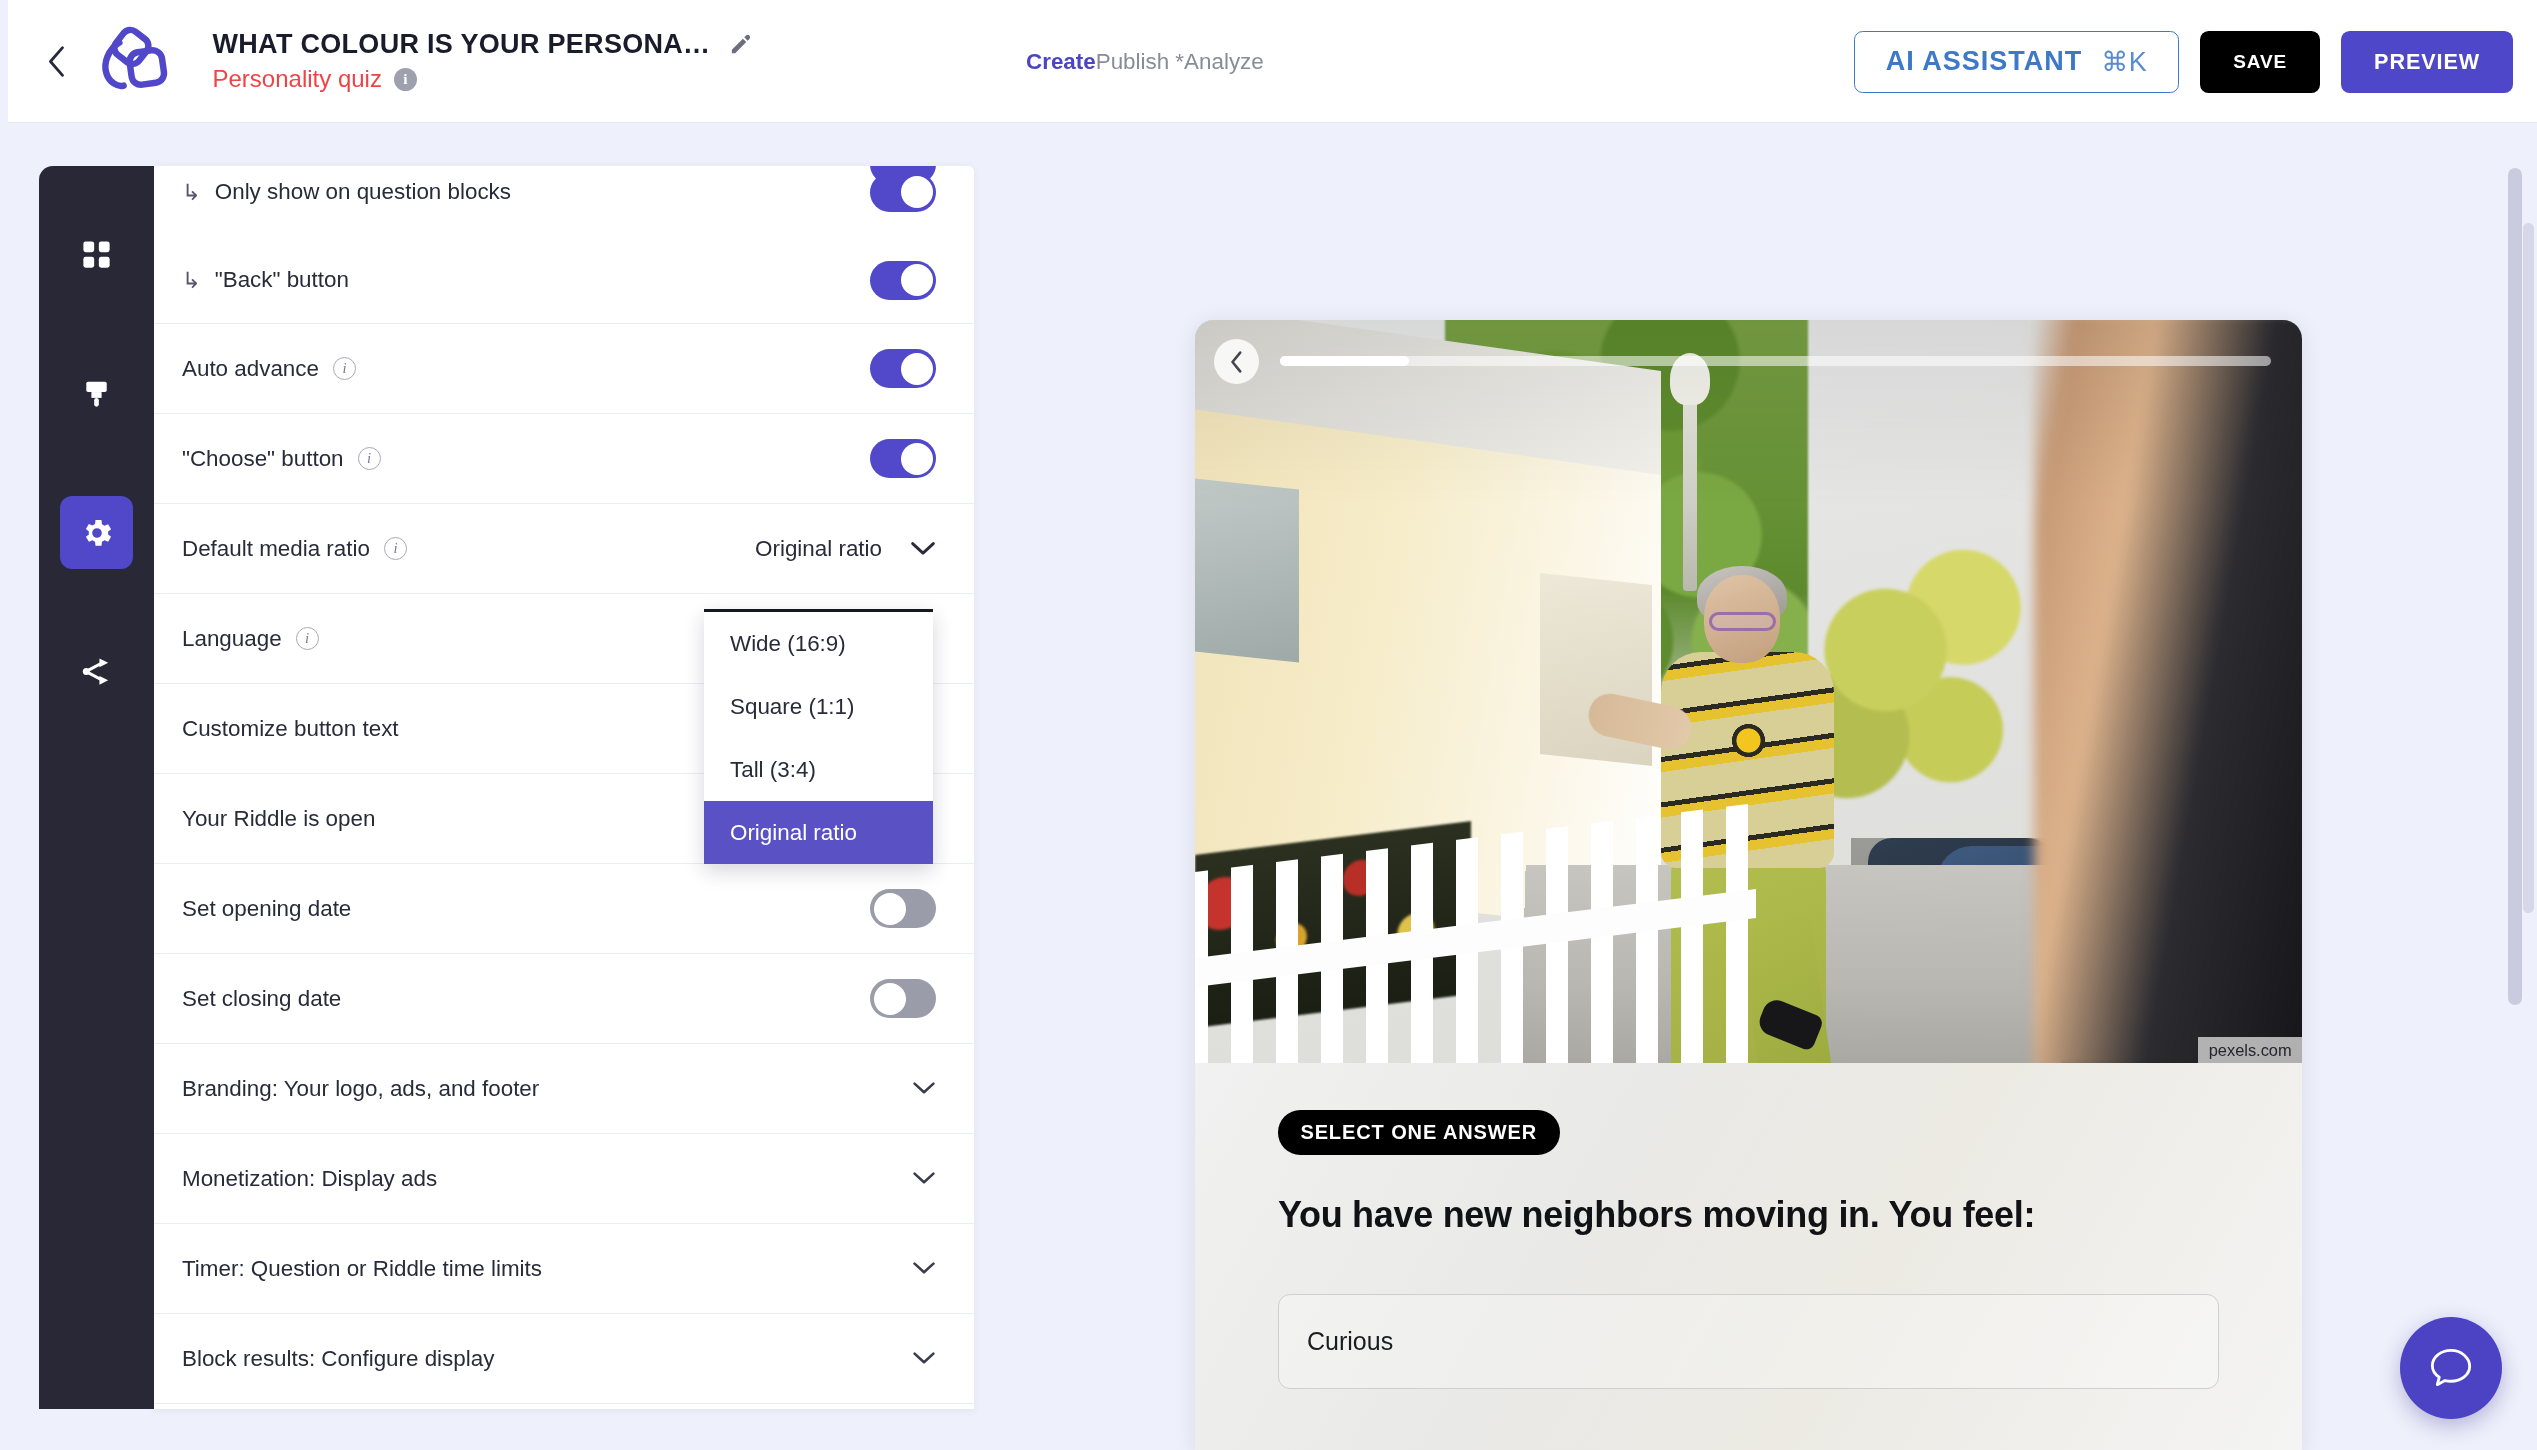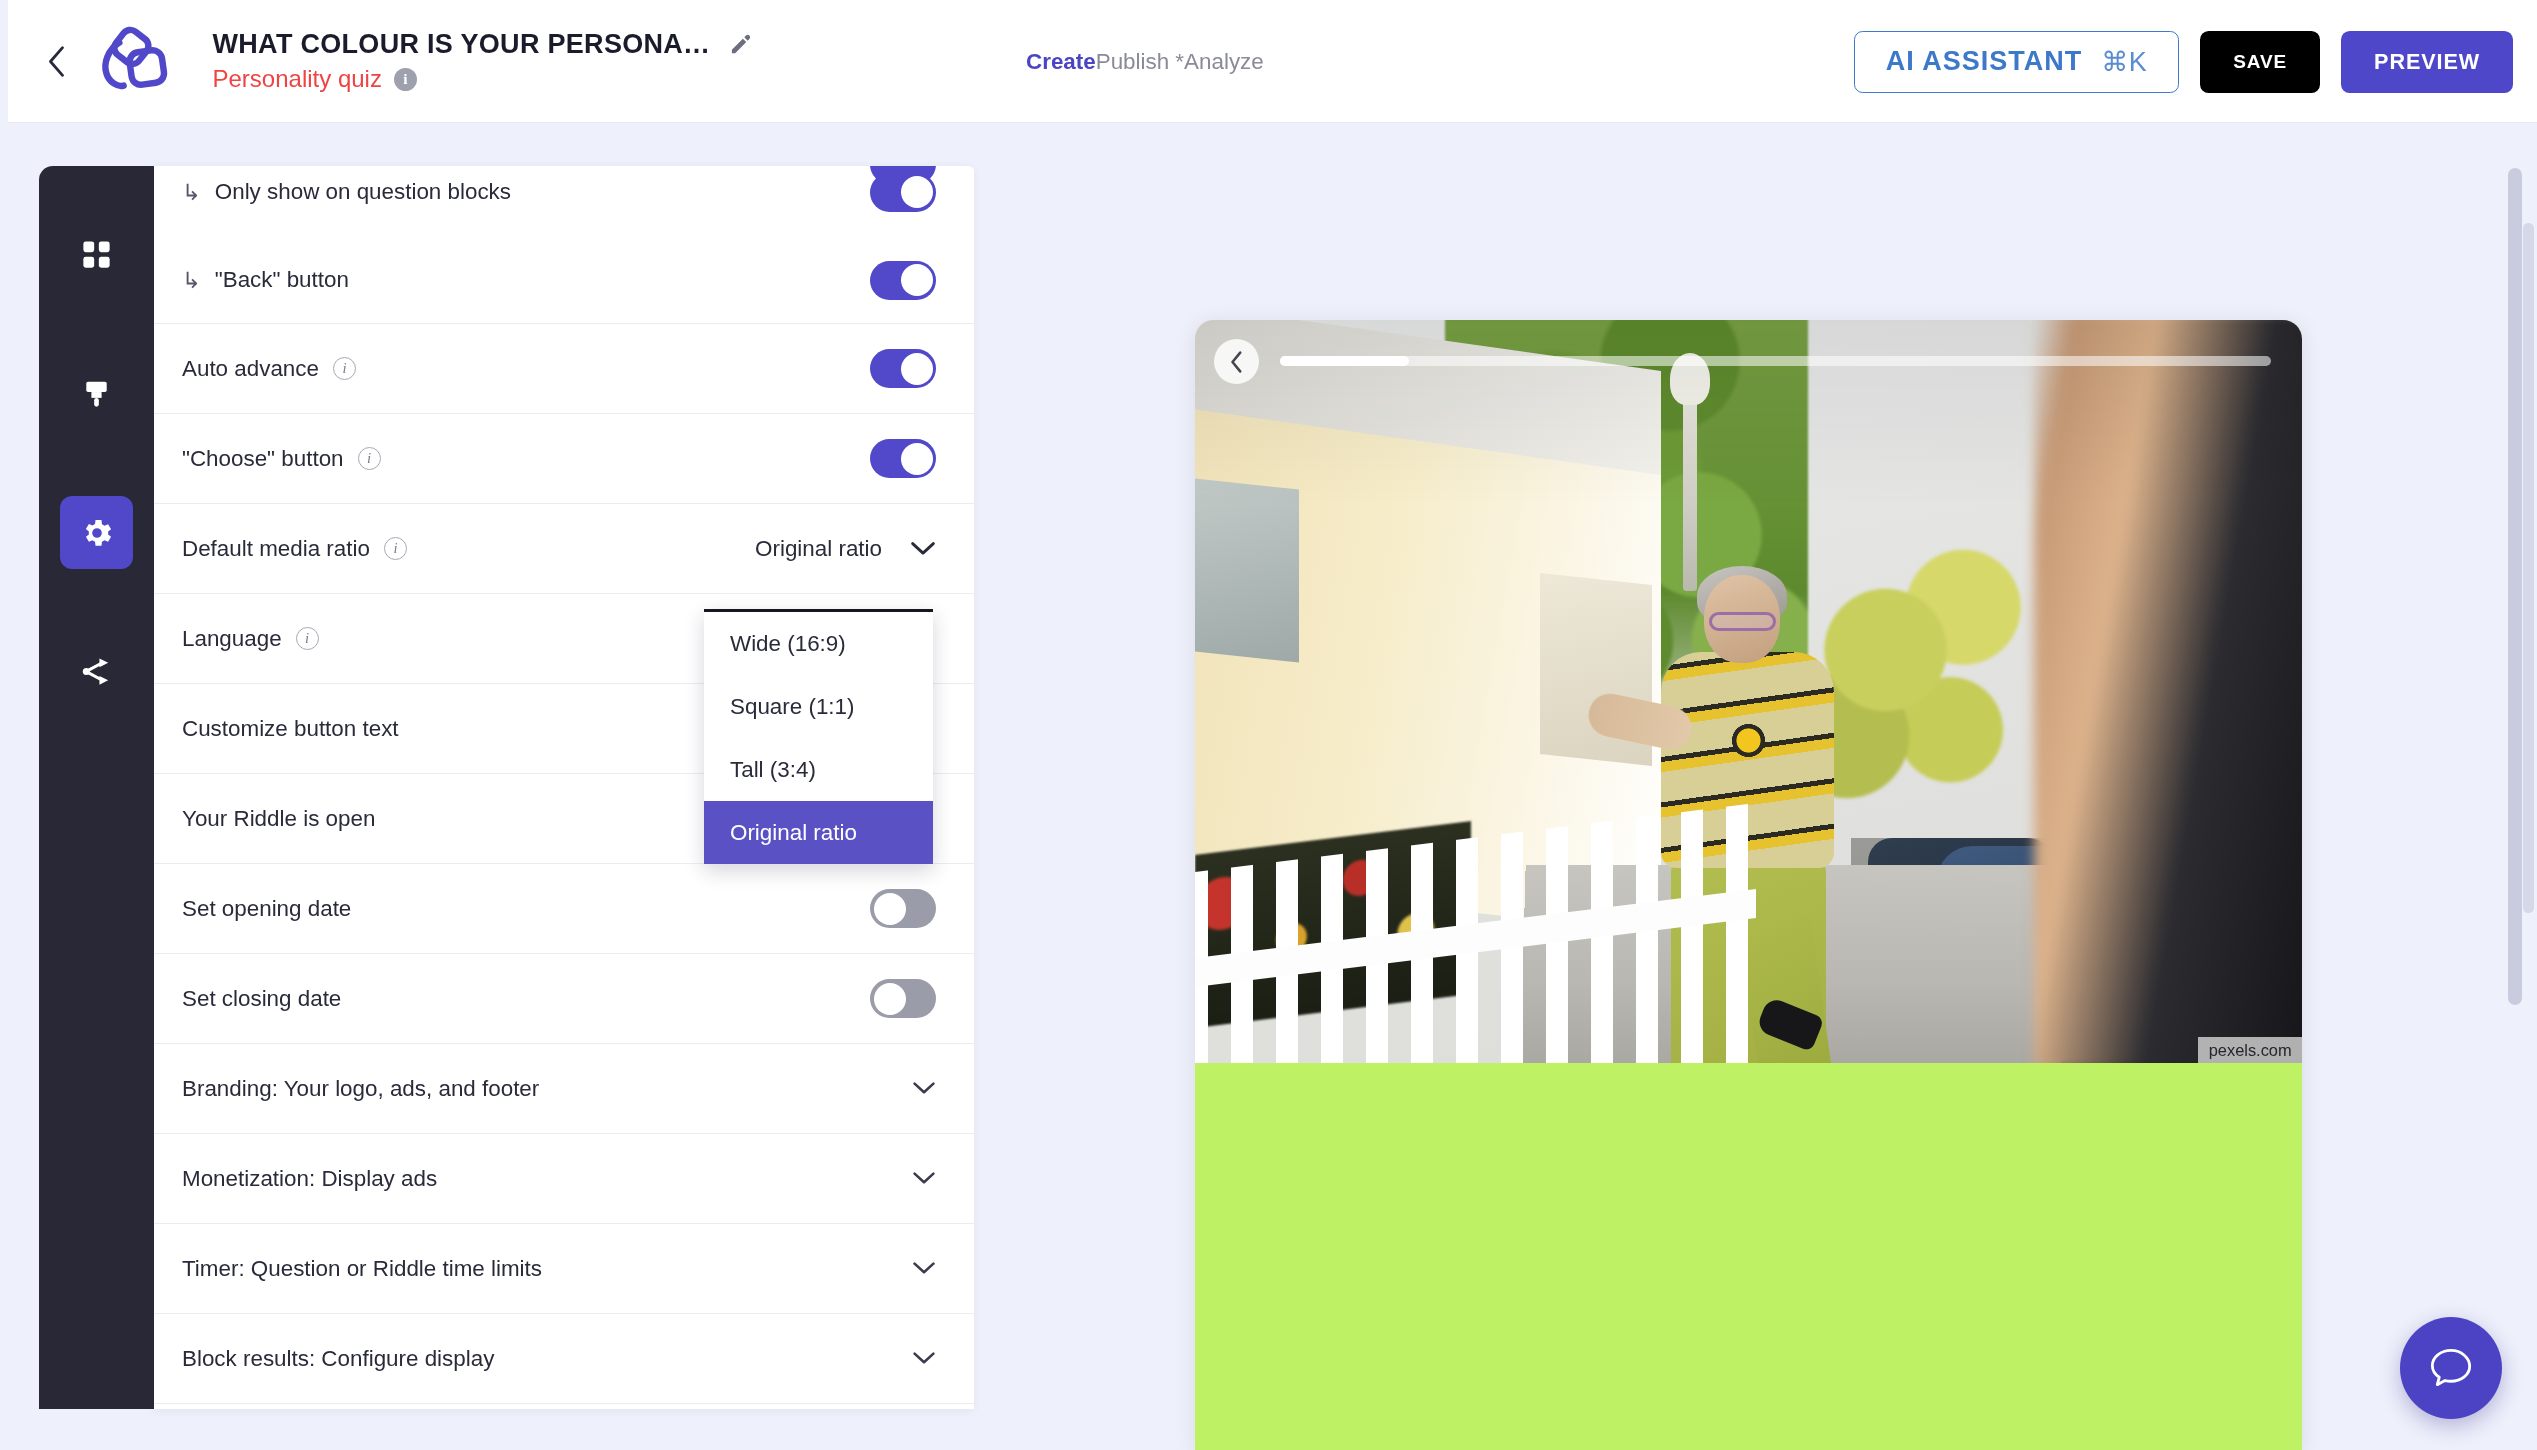--- a/index.html
+++ b/index.html
@@ -125,21 +125,21 @@
   }
   .dd-item{
     height:63px; display:flex; align-items:center; padding-left:26px;
     font-size:22.4px; color:#2a2b3a; cursor:pointer;
   }
   .dd-item.selected{ background:#5a52c4; color:#fff; }
 
   
   .preview{
     position:absolute; left:1195px; top:320px; width:1107px; height:1131px;
-    background:#bef264; border-radius:19px 19px 0 0; overflow:hidden; z-index:10;
+    background:#0ea5e9; border-radius:19px 19px 0 0; overflow:hidden; z-index:10;
     box-shadow:0 3.5px 21px rgba(30,30,60,.10);
   }
   .photo{
     position:absolute; left:0; top:0; width:1107px; height:743px; overflow:hidden;
     background:#cfd2cb;
   }
   
   .sky{ position:absolute; inset:0;
     background:linear-gradient(170deg,#e9eaea 0%,#e4e5e3 35%,#dcdcd8 100%); }
   .house{ position:absolute; left:-17.3px; top:52px; width:483px; height:535px;
@@ -552,20 +552,25 @@
       </svg>
     </div>
 
     <div class="progress-track">
       <div class="progress-fill" style="width: 13%;"></div>
     </div>
 
     <div class="credit">pexels.com</div>
   </div>
 
+  <div class="qcard">
+    <div class="badge">SELECT ONE ANSWER</div>
+    <div class="question">You have new neighbors moving in. You feel:</div>
+    <div class="answer">Curious</div>
+  </div>
 </div>
 
 <div class="page-scroll"></div>
 
 <div class="fab">
   <svg width="54" height="54" viewBox="0 0 24 24">
     <path d="M12 4.2c-4.6 0-8.3 3-8.3 6.7 0 2.1 1.2 4 3.1 5.2l-.9 3.3 3.4-1.8c.9.2 1.8.3 2.7.3 4.6 0 8.3-3 8.3-6.7S16.6 4.2 12 4.2z" fill="none" stroke="#ffffff" stroke-width="1.25" stroke-linejoin="round"></path>
   </svg>
 </div>
 

